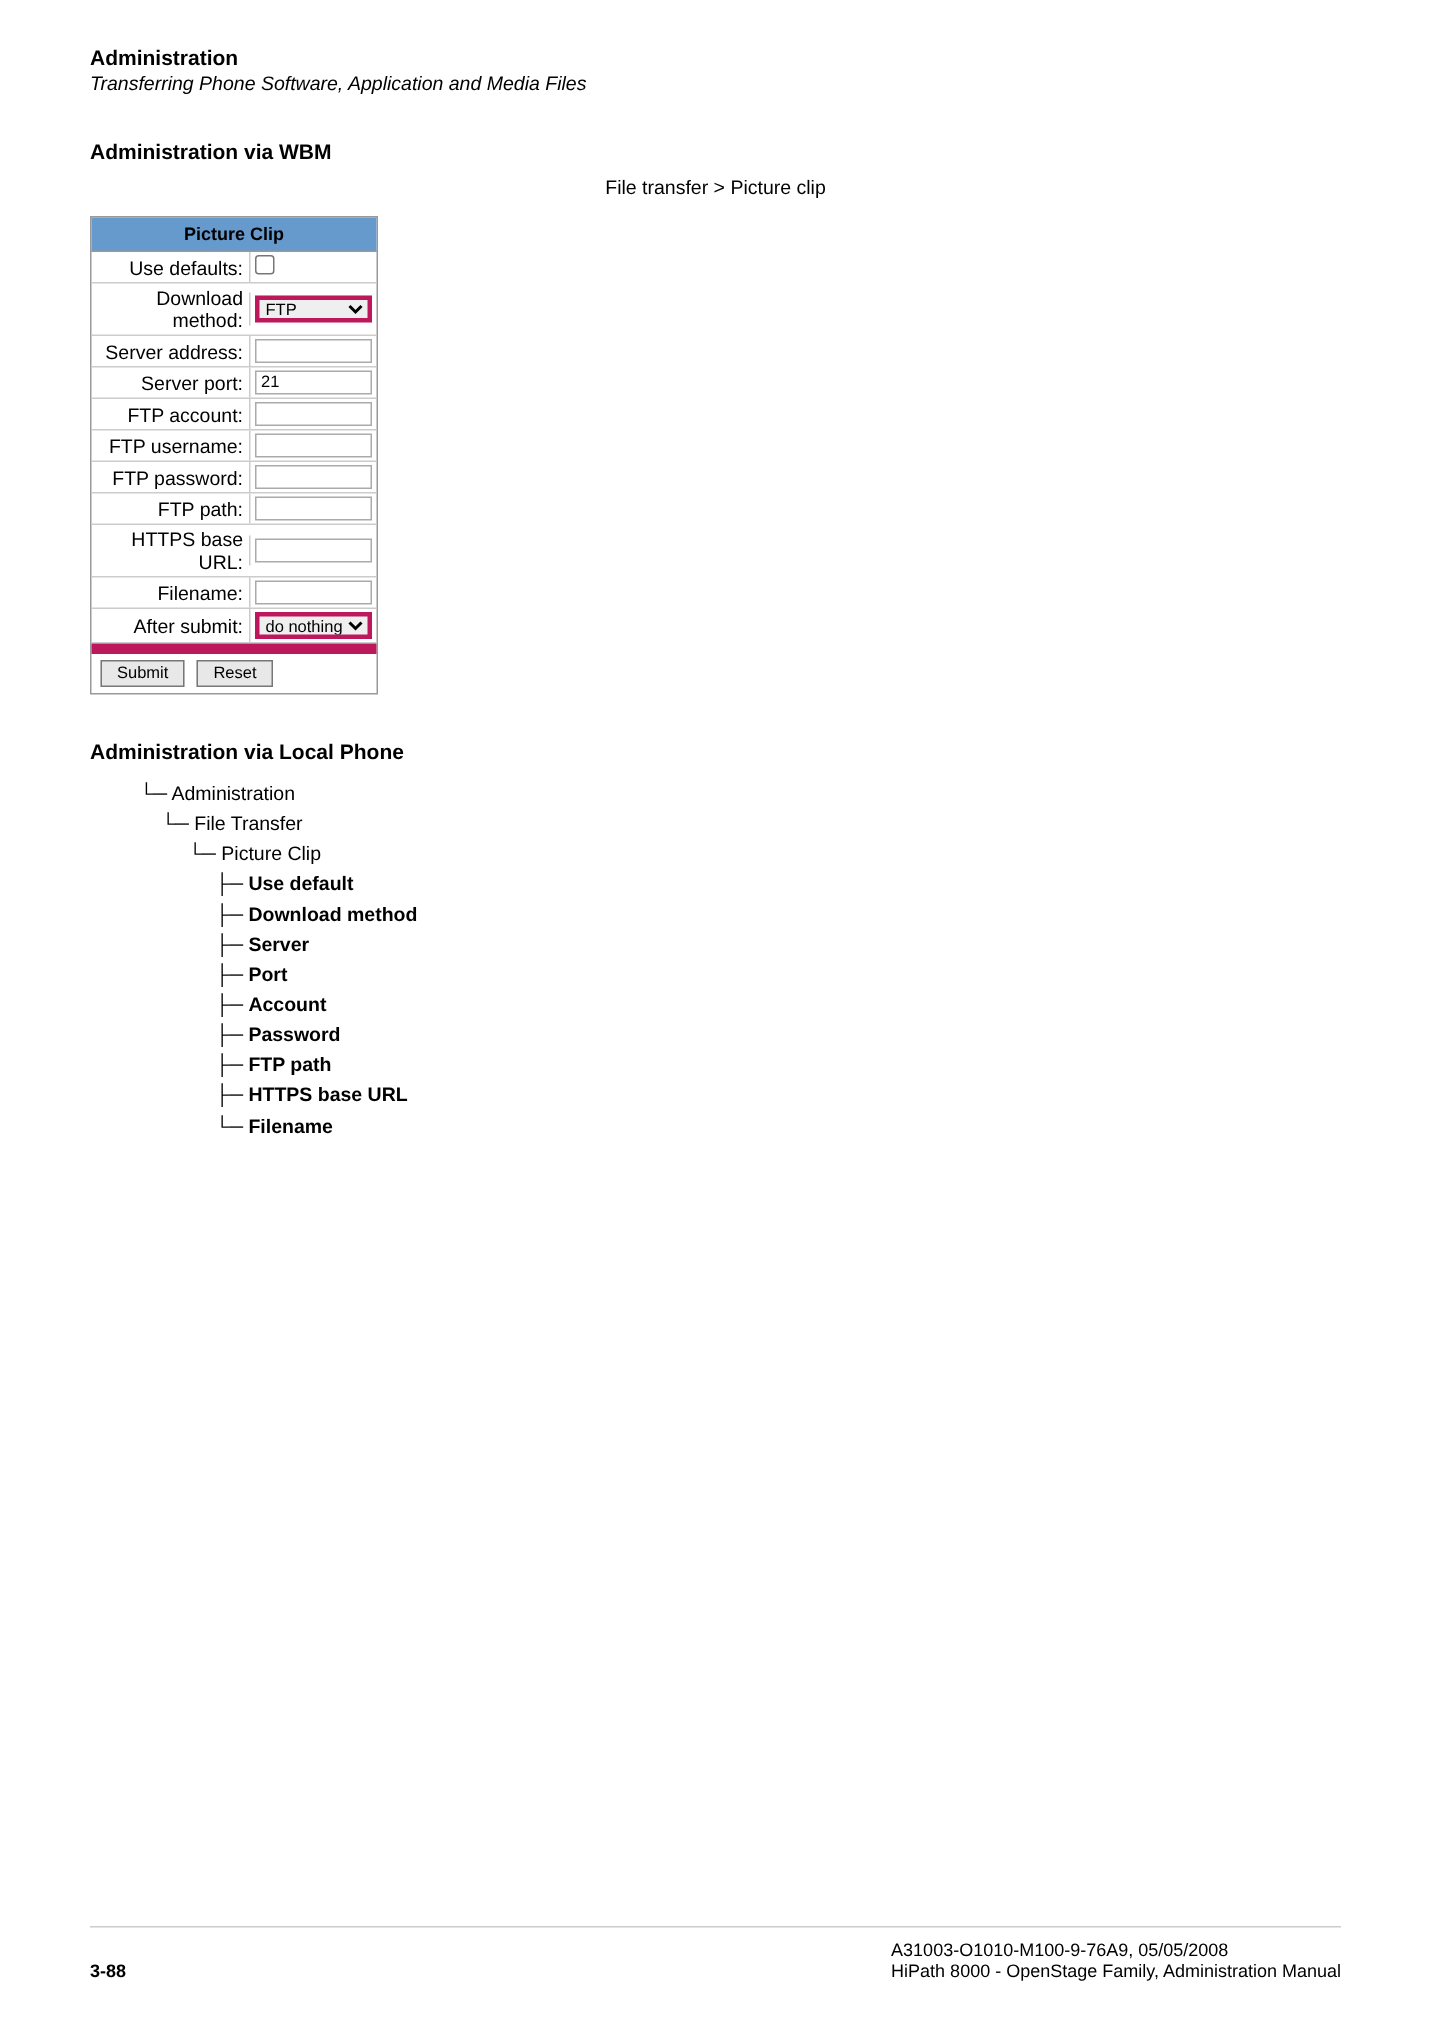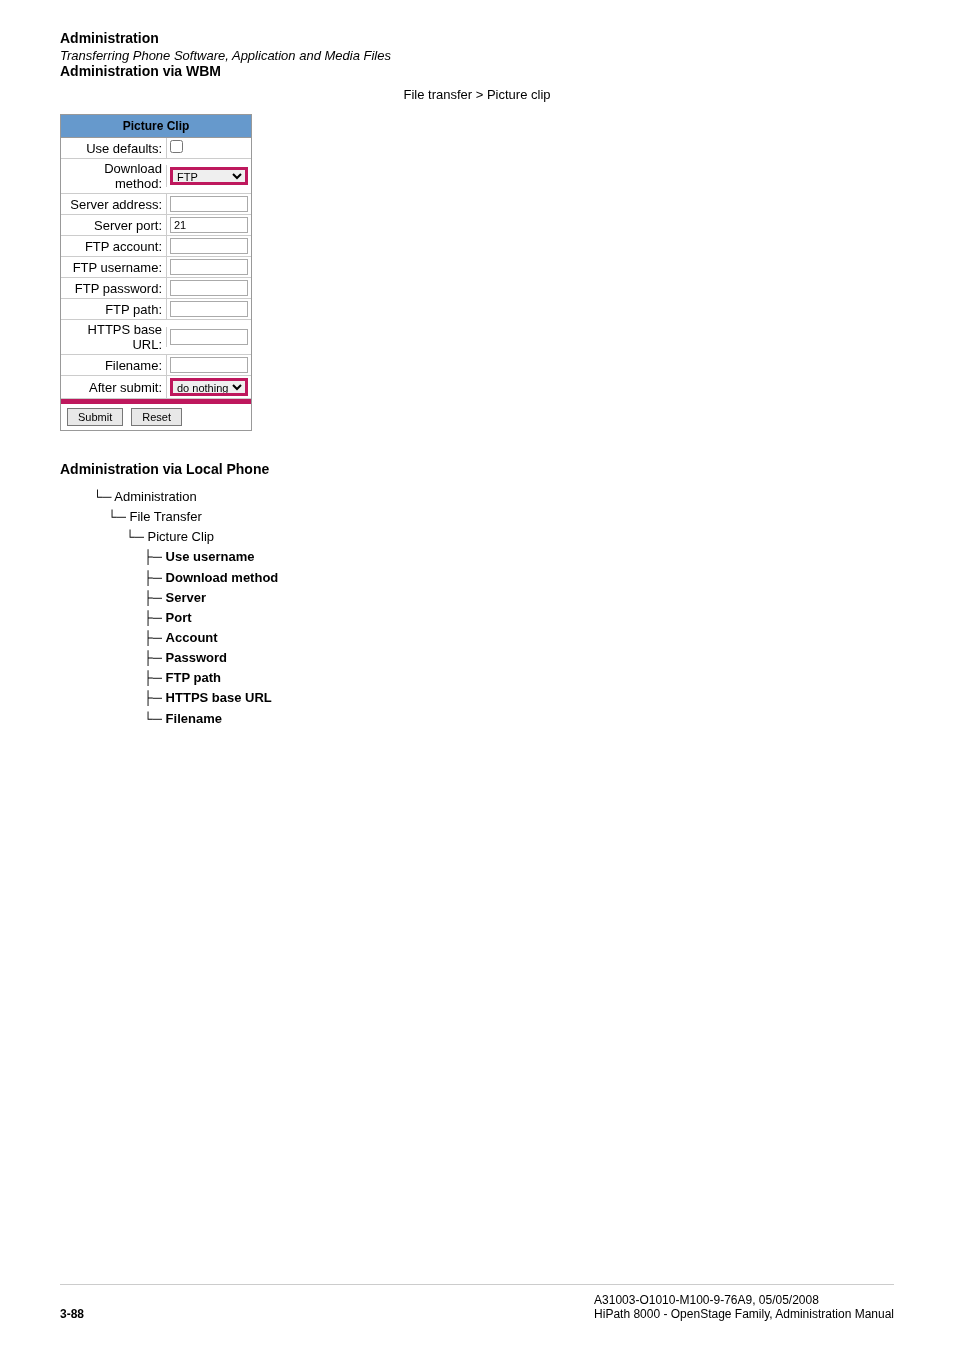--- a/index.html
+++ b/index.html
@@ -12,20 +12,21 @@
       font-family: Arial, Helvetica, sans-serif;
       font-size: 13px;
       background: #ffffff;
       color: #000000;
       width: 954px;
       min-height: 1351px;
       padding: 30px 60px 30px 60px;
     }
 
     .page-header {
+      margin-bottom: 30px;
     }
 
     .page-title {
       font-weight: bold;
       font-size: 14px;
       margin-bottom: 2px;
     }
 
     .page-subtitle {
       font-style: italic;
@@ -107,21 +108,21 @@
 
     .form-checkbox {
       margin: 0;
     }
 
     .form-buttons {
       display: flex;
       padding: 4px 6px;
       gap: 8px;
       justify-content: flex-start;
-      border-top: 5px solid #be185d;
+      border-top: 7px solid #be185d;
     }
 
     .form-button {
       padding: 2px 10px;
       font-size: 11px;
       border: 1px solid #777;
       background: #e8e8e8;
       cursor: pointer;
     }
 
@@ -246,21 +247,21 @@
   </div>
 </div>
 
 <div class="section">
   <div class="section-title">Administration via Local Phone</div>
 
   <div class="tree-section">
     <span class="tree-line">└─ Administration</span>
     <span class="tree-line">    └─ File Transfer</span>
     <span class="tree-line">         └─ Picture Clip</span>
-    <span class="tree-line">              ├─ <strong>Use username</strong></span>
+    <span class="tree-line">              ├─ <strong>Use default</strong></span>
     <span class="tree-line">              ├─ <strong>Download method</strong></span>
     <span class="tree-line">              ├─ <strong>Server</strong></span>
     <span class="tree-line">              ├─ <strong>Port</strong></span>
     <span class="tree-line">              ├─ <strong>Account</strong></span>
     <span class="tree-line">              ├─ <strong>Password</strong></span>
     <span class="tree-line">              ├─ <strong>FTP path</strong></span>
     <span class="tree-line">              ├─ <strong>HTTPS base URL</strong></span>
     <span class="tree-line">              └─ <strong>Filename</strong></span>
   </div>
 </div>

